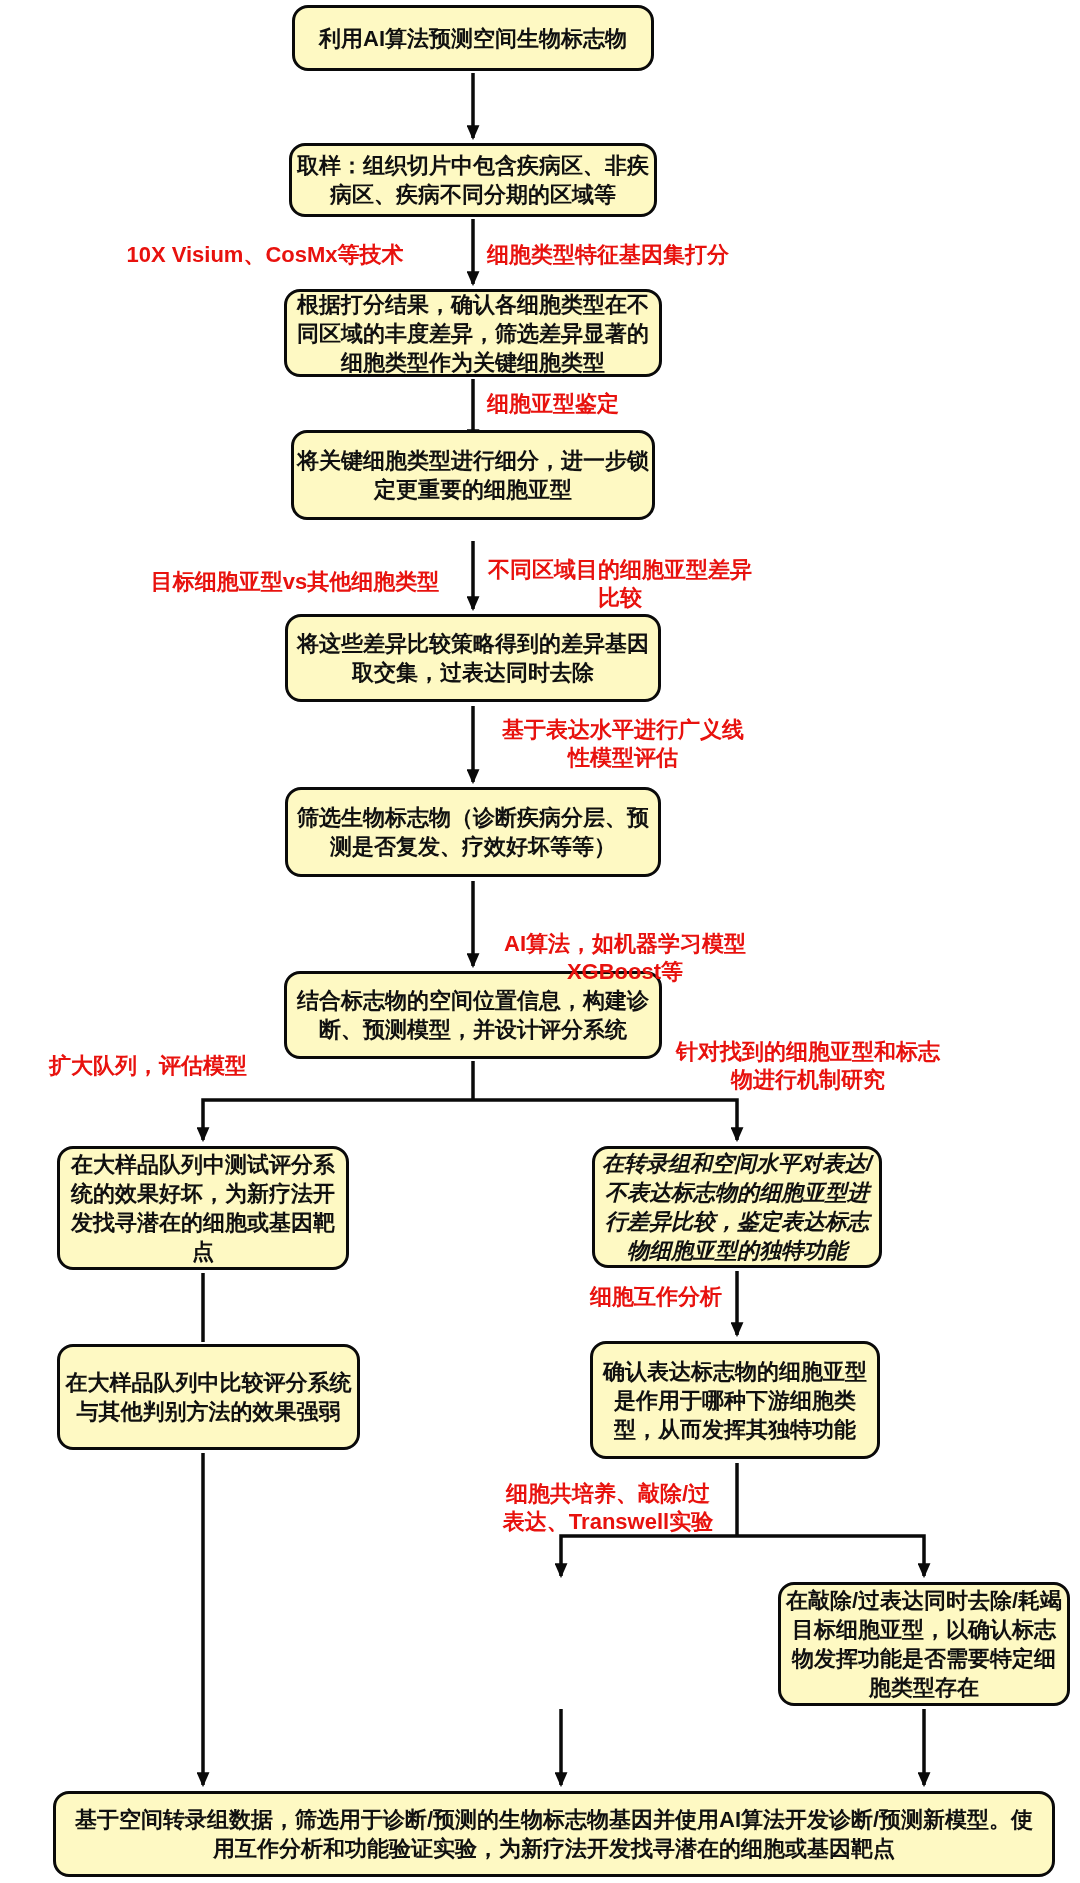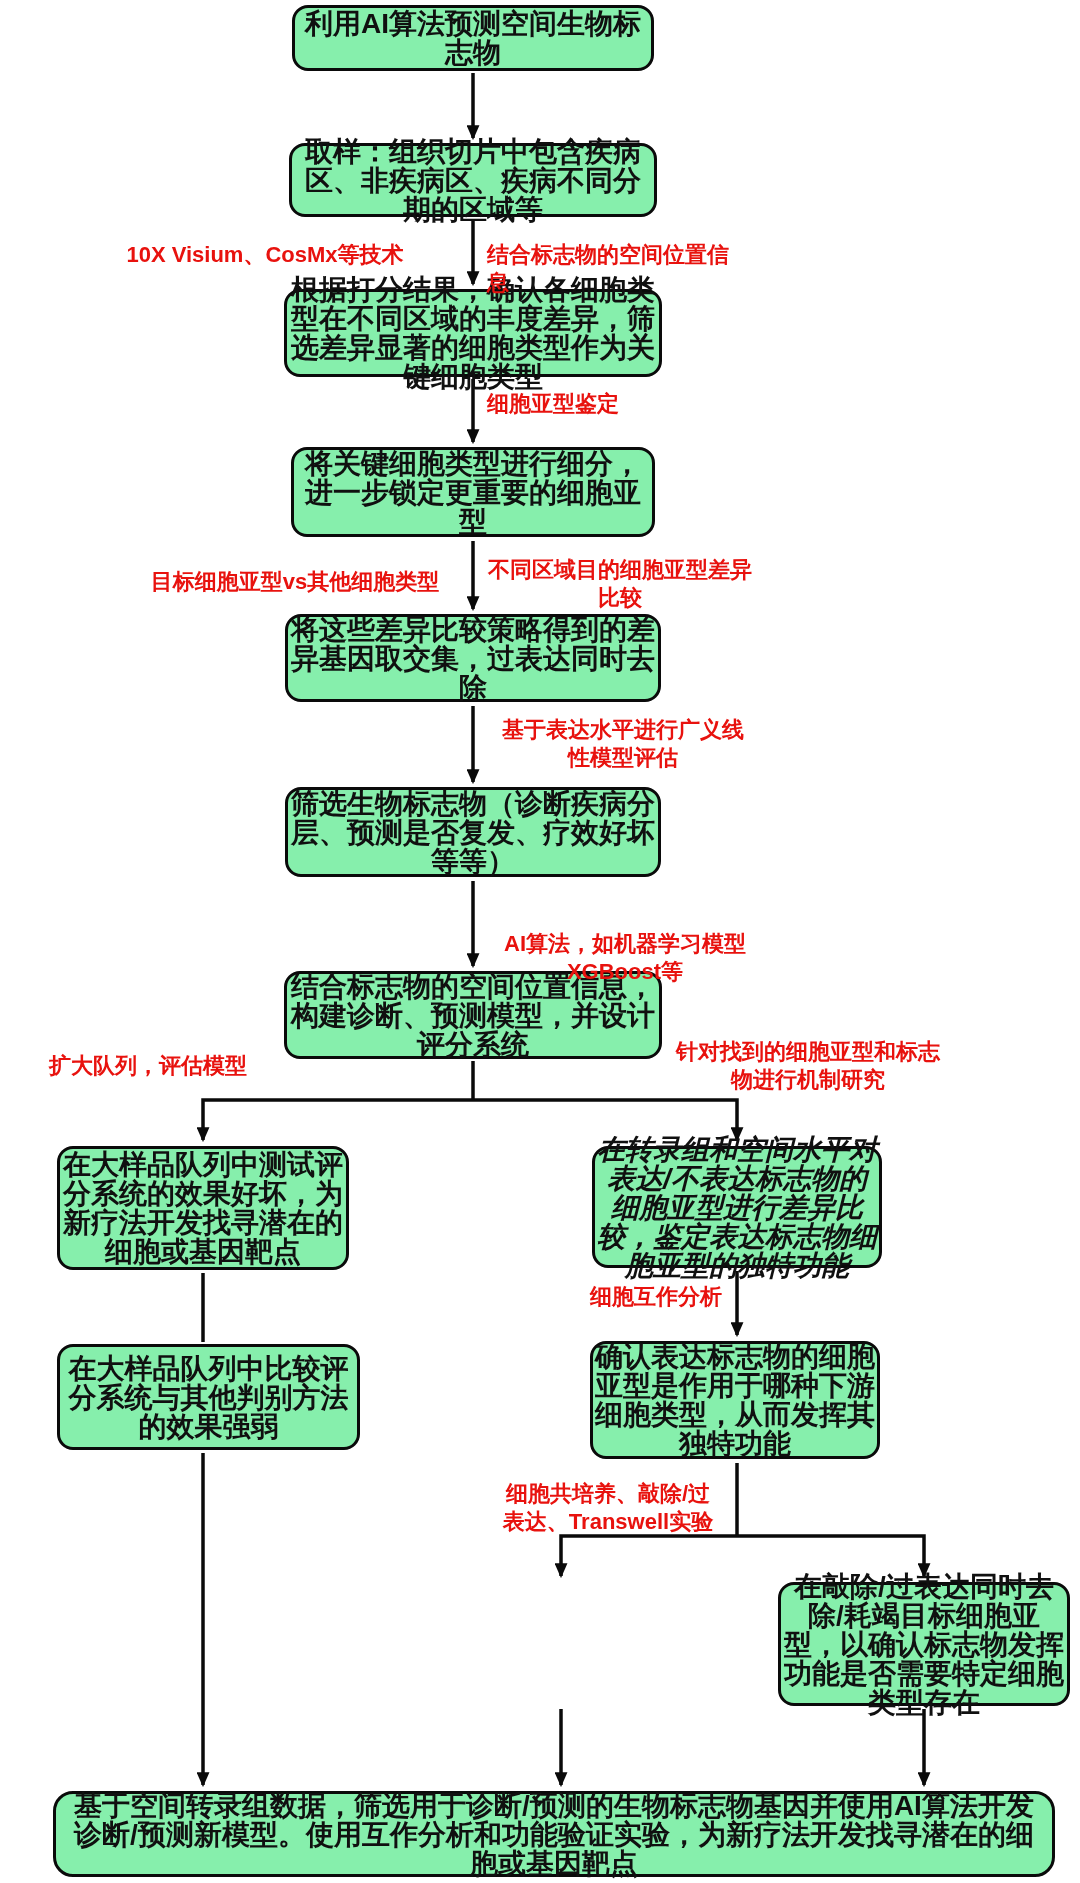--- a/index.html
+++ b/index.html
@@ -6,31 +6,31 @@
   #canvas{
     position:relative;
     width:1080px;height:1883px;
     background:#ffffff;
     font-family:"Liberation Sans","DejaVu Sans",sans-serif;
     overflow:hidden;
   }
   .node{
     position:absolute;
     box-sizing:border-box;
-    background:#86efac;
+    background:#fef9c3;
     border:3px solid #0a0a0a;
     border-radius:16px;
     display:flex;align-items:center;justify-content:center;
     text-align:center;
     font-weight:bold;
-    font-size:28px;line-height:29px;
+    font-size:22px;line-height:29px;
     color:#101010;
     padding:2px;
   }
-  .node.wide{padding:2px 8px;border-radius:20px;}
+  .node.wide{padding:2px 8px;}
   .lbl{
     position:absolute;
     color:#e8120e;
     font-weight:bold;
     font-size:22px;line-height:28px;
     text-align:center;
   }
   .lbl.al{text-align:left;}
   svg.connectors{position:absolute;left:0;top:0;}
   svg.connectors path{stroke:#0a0a0a;stroke-width:3.5;fill:none;}
@@ -64,21 +64,21 @@
     <path d="M561 1709 V1785" marker-end="url(#arrow)"></path>
     <path d="M924 1709 V1785" marker-end="url(#arrow)"></path>
   </svg>
 
   <div class="node" style="left:292px;top:5px;width:362px;height:66px;">利用AI算法预测空间生物标志物</div>
 
   <div class="node" style="left:289px;top:143px;width:368px;height:74px;">取样：组织切片中包含疾病区、非疾病区、疾病不同分期的区域等</div>
 
   <div class="node" style="left:284px;top:289px;width:378px;height:88px;">根据打分结果，确认各细胞类型在不同区域的丰度差异，筛选差异显著的细胞类型作为关键细胞类型</div>
 
-  <div class="node" style="left:291px;top:447px;width:364px;height:90px;">将关键细胞类型进行细分，进一步锁定更重要的细胞亚型</div>
+  <div class="node" style="left:291px;top:430px;width:364px;height:90px;">将关键细胞类型进行细分，进一步锁定更重要的细胞亚型</div>
 
   <div class="node" style="left:285px;top:614px;width:376px;height:88px;">将这些差异比较策略得到的差异基因取交集，过表达同时去除</div>
 
   <div class="node" style="left:285px;top:787px;width:376px;height:90px;">筛选生物标志物（诊断疾病分层、预测是否复发、疗效好坏等等）</div>
 
   <div class="node" style="left:284px;top:971px;width:378px;height:88px;">结合标志物的空间位置信息，构建诊断、预测模型，并设计评分系统</div>
 
   <div class="node" style="left:57px;top:1146px;width:292px;height:124px;">在大样品队列中测试评分系统的效果好坏，为新疗法开发找寻潜在的细胞或基因靶点</div>
 
   <div class="node" style="left:57px;top:1344px;width:303px;height:106px;">在大样品队列中比较评分系统与其他判别方法的效果强弱</div>
@@ -87,21 +87,21 @@
 
   <div class="node" style="left:590px;top:1341px;width:290px;height:118px;">确认表达标志物的细胞亚型是作用于哪种下游细胞类型，从而发挥其独特功能</div>
 
 
   <div class="node" style="left:778px;top:1582px;width:292px;height:124px;">在敲除/过表达同时去除/耗竭目标细胞亚型，以确认标志物发挥功能是否需要特定细胞类型存在</div>
 
   <div class="node wide" style="left:53px;top:1791px;width:1002px;height:86px;">基于空间转录组数据，筛选用于诊断/预测的生物标志物基因并使用AI算法开发诊断/预测新模型。使用互作分析和功能验证实验，为新疗法开发找寻潜在的细胞或基因靶点</div>
 
   <div class="lbl" style="left:95px;top:241px;width:340px;">10X Visium、CosMx等技术</div>
 
-  <div class="lbl al" style="left:487px;top:241px;width:260px;">结合标志物的空间位置信息</div>
+  <div class="lbl al" style="left:487px;top:241px;width:260px;">细胞类型特征基因集打分</div>
 
   <div class="lbl al" style="left:487px;top:390px;width:240px;">细胞亚型鉴定</div>
 
   <div class="lbl" style="left:130px;top:568px;width:330px;">目标细胞亚型vs其他细胞类型</div>
 
   <div class="lbl" style="left:480px;top:556px;width:280px;">不同区域目的细胞亚型差异比较</div>
 
   <div class="lbl" style="left:498px;top:716px;width:250px;">基于表达水平进行广义线性模型评估</div>
 
   <div class="lbl" style="left:500px;top:930px;width:250px;">AI算法，如机器学习模型XGBoost等</div>

